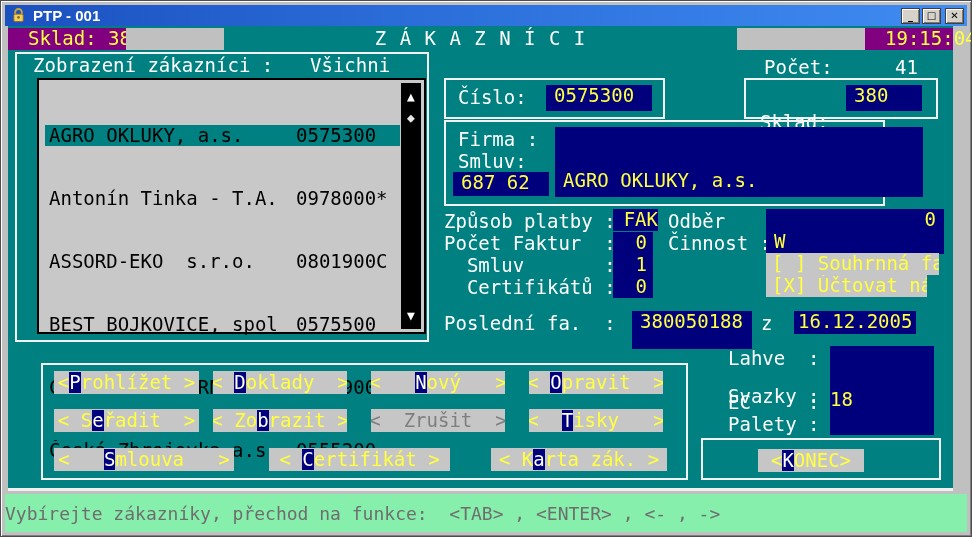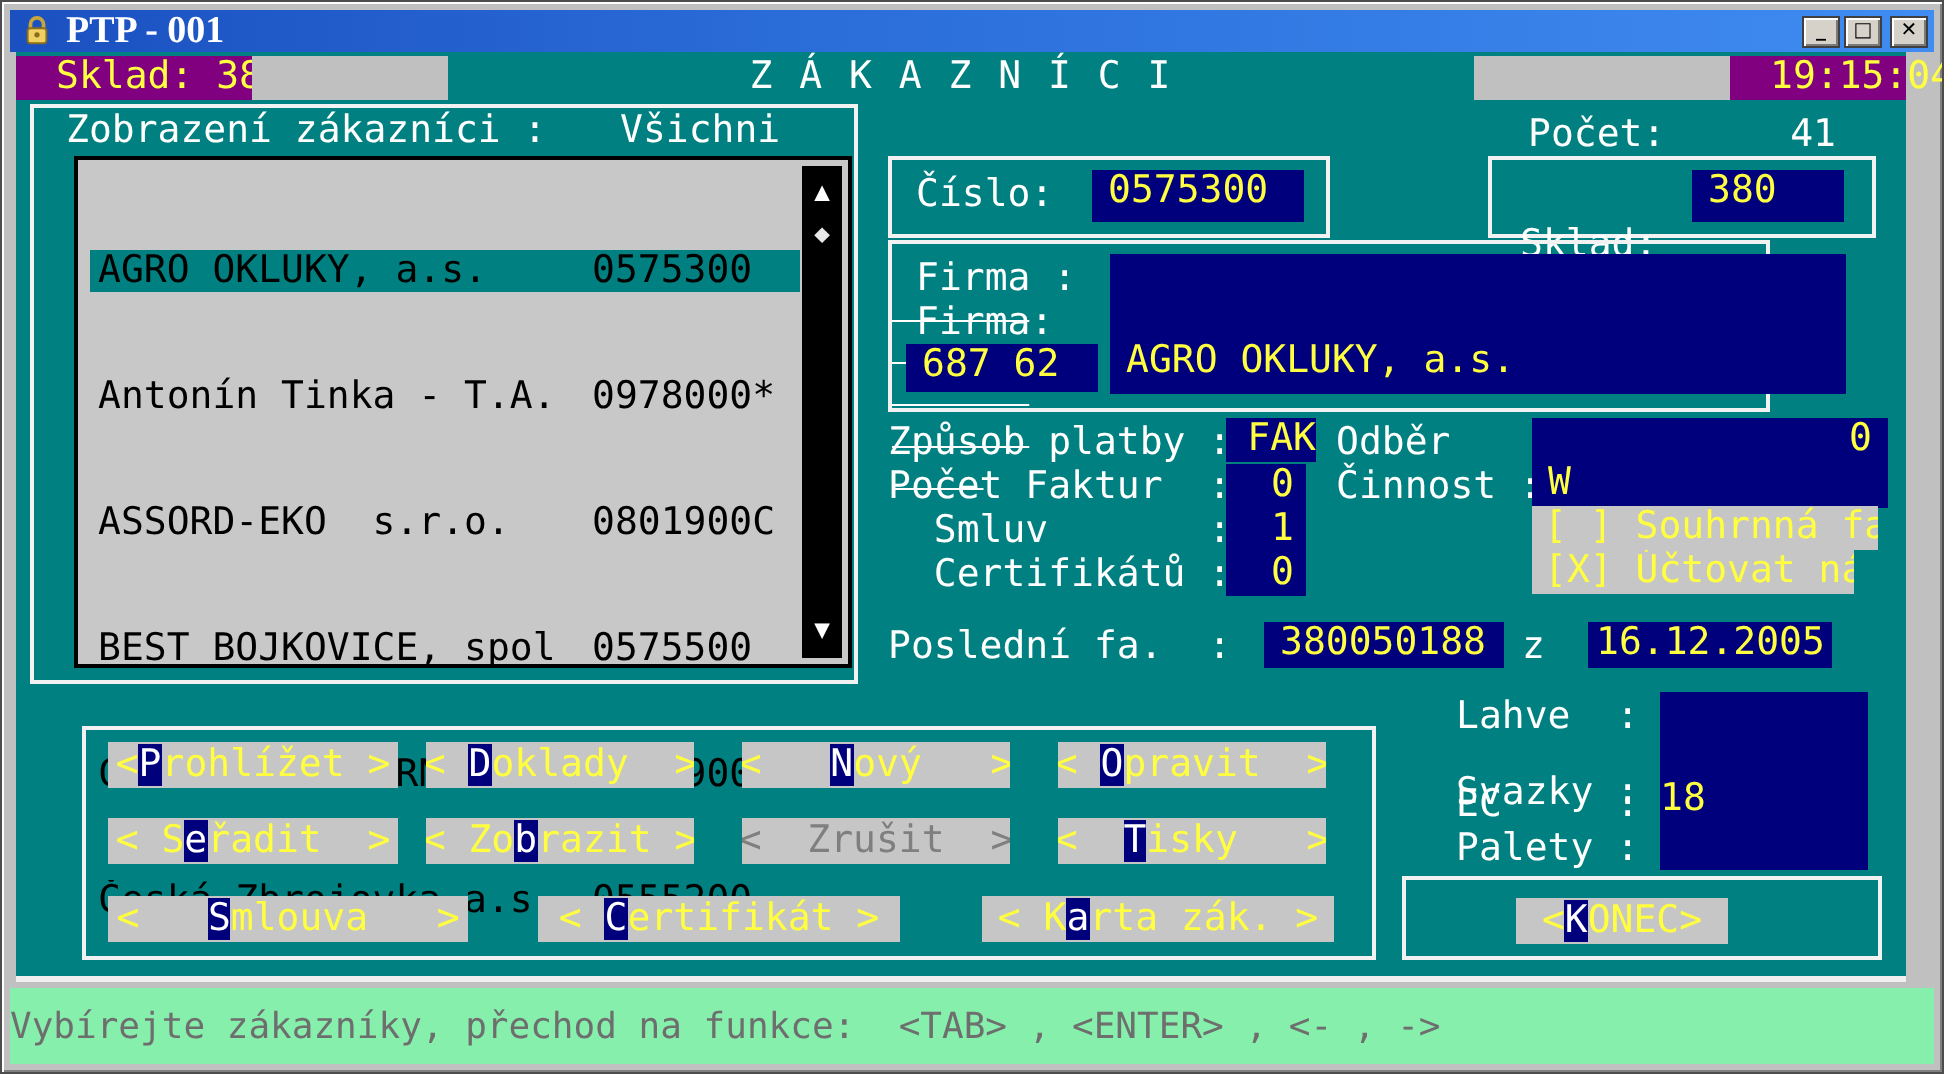--- a/index.html
+++ b/index.html
@@ -15,22 +15,22 @@
   }
 
   
   .titlebar {
     position:absolute; left:4px; top:4px; right:4px; height:21px;
     background:linear-gradient(90deg,#1b50c0 0%, #2a6cd8 40%, #3f8cf2 100%);
     display:flex; align-items:center; padding:0 3px;
   }
   .win-icon { width:15px; height:15px; margin:0 7px 0 3px; flex:0 0 auto; }
   .win-title {
-    color:#ffffff; font-family:Liberation Serif, serif;
-    font-weight:bold; font-size:19px; flex:1; white-space:nowrap;
+    color:#ffffff; font-family:Liberation Sans, sans-serif;
+    font-weight:bold; font-size:15px; flex:1; white-space:nowrap;
   }
   .win-buttons { display:flex; gap:2px; }
   .win-btn {
     width:19px; height:16px; background:#d6d2ca;
     border:1px solid #404040;
     box-shadow: inset 1px 1px 0 #ffffff, inset -1px -1px 0 #7a7a7a;
     font-family:"DejaVu Sans", sans-serif; font-weight:bold; font-size:10px;
     color:#000; display:flex; align-items:center; justify-content:center;
     line-height:1; cursor:pointer;
   }
@@ -164,23 +164,23 @@
     <div class="abs tui-box" style="left:436px;top:52px;width:221px;height:41px;">
       <span class="abs white-label" style="left:12px;top:7px;">Číslo:</span>
       <span class="abs navy-field" style="left:100px;top:5px;width:106px;height:26px;padding-left:8px;">0575300</span>
     </div>
     <div class="abs tui-box" style="left:736px;top:52px;width:194px;height:41px;">
       <span class="abs white-label" style="left:14px;top:22px;margin-top:10px;">Sklad:</span>
       <span class="abs navy-field" style="left:100px;top:5px;width:76px;height:26px;padding-left:8px;">380</span>
     </div>
 
     
-    <div class="abs tui-box" style="left:436px;top:94px;width:441px;height:86px;text-decoration:underline;">
+    <div class="abs tui-box" style="left:436px;top:94px;width:441px;height:86px;">
       <span class="abs white-label" style="left:12px;top:7px;">Firma :</span>
-      <span class="abs white-label" style="left:12px;top:29px;">Firma:</span>
+      <span class="abs white-label" style="left:12px;top:29px;">Smluv:</span>
       <span class="abs navy-field" style="left:7px;top:50px;width:96px;height:24px;padding-left:8px;">687 62</span>
       <div class="abs navy-field" style="left:109px;top:5px;width:368px;height:70px;padding:1px 0 0 8px;">
         <div style="height:22px;">AGRO OKLUKY, a.s.</div>
         
         
       </div>
     </div>
 
     
     <span class="abs white-label" style="left:436px;top:185px;">Způsob platby :</span>
@@ -196,21 +196,21 @@
     <span class="abs white-label" style="left:436px;top:229px;">  Smluv       :</span>
     <span class="abs navy-field" style="left:605px;top:228px;width:40px;height:22px;text-align:right;padding-right:6px;">1</span>
     <span class="abs checkbox-row" style="left:758px;top:227px;width:173px;">[ ] Souhrnná fakt.</span>
 
     <span class="abs white-label" style="left:436px;top:251px;">  Certifikátů :</span>
     <span class="abs navy-field" style="left:605px;top:250px;width:40px;height:22px;text-align:right;padding-right:6px;">0</span>
     <span class="abs checkbox-row" style="left:758px;top:249px;width:161px;">[X] Účtovat nájmy</span>
 
     
     <span class="abs white-label" style="left:436px;top:287px;">Poslední fa.  :</span>
-    <span class="abs navy-field" style="left:624px;top:285px;width:120px;height:23px;padding-left:8px;">380050188</span>
+    <span class="abs navy-field" style="left:624px;top:285px;width:120px;height:38px;padding-left:8px;">380050188</span>
     <span class="abs white-label" style="left:753px;top:287px;">z</span>
     <span class="abs navy-field" style="left:786px;top:285px;width:122px;height:23px;padding-left:4px;">16.12.2005</span>
 
     
     <span class="abs white-label" style="left:720px;top:322px;">Lahve  :</span>
     <span class="abs white-label" style="left:720px;top:344px;margin-top:16px;">Svazky :</span>
     <span class="abs white-label" style="left:720px;top:366px;">EC     :</span>
     <span class="abs white-label" style="left:720px;top:388px;">Palety :</span>
     <div class="abs navy-field" style="left:822px;top:320px;width:104px;height:89px;padding-top:1px;">
       <div style="height:22px;text-align:left;padding-right:8px;">18</div>

